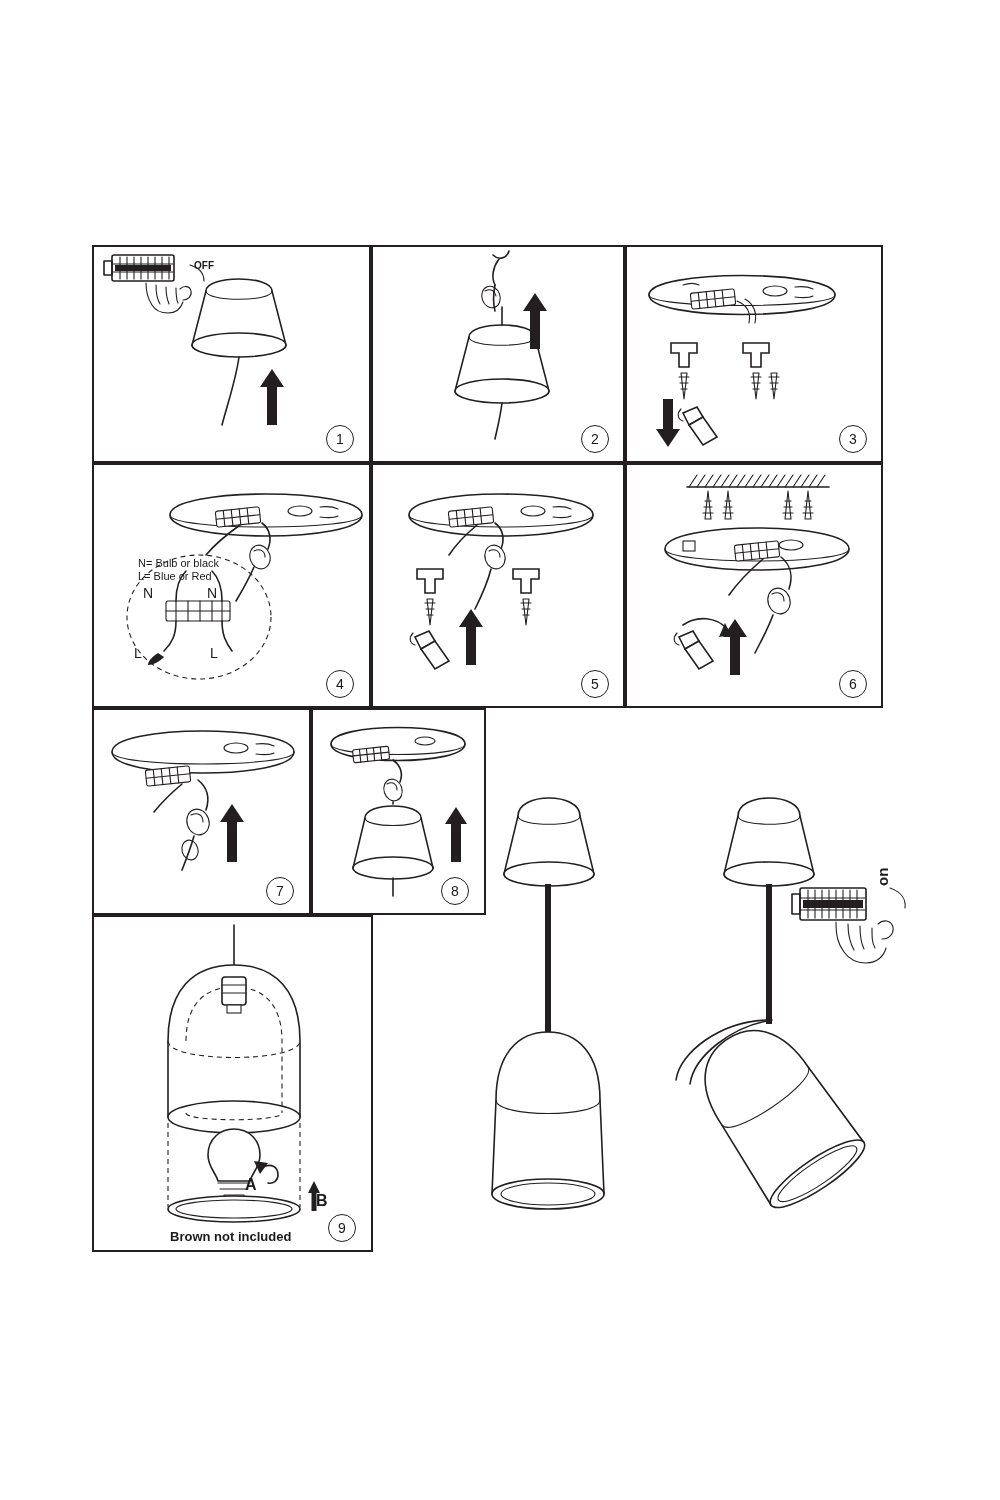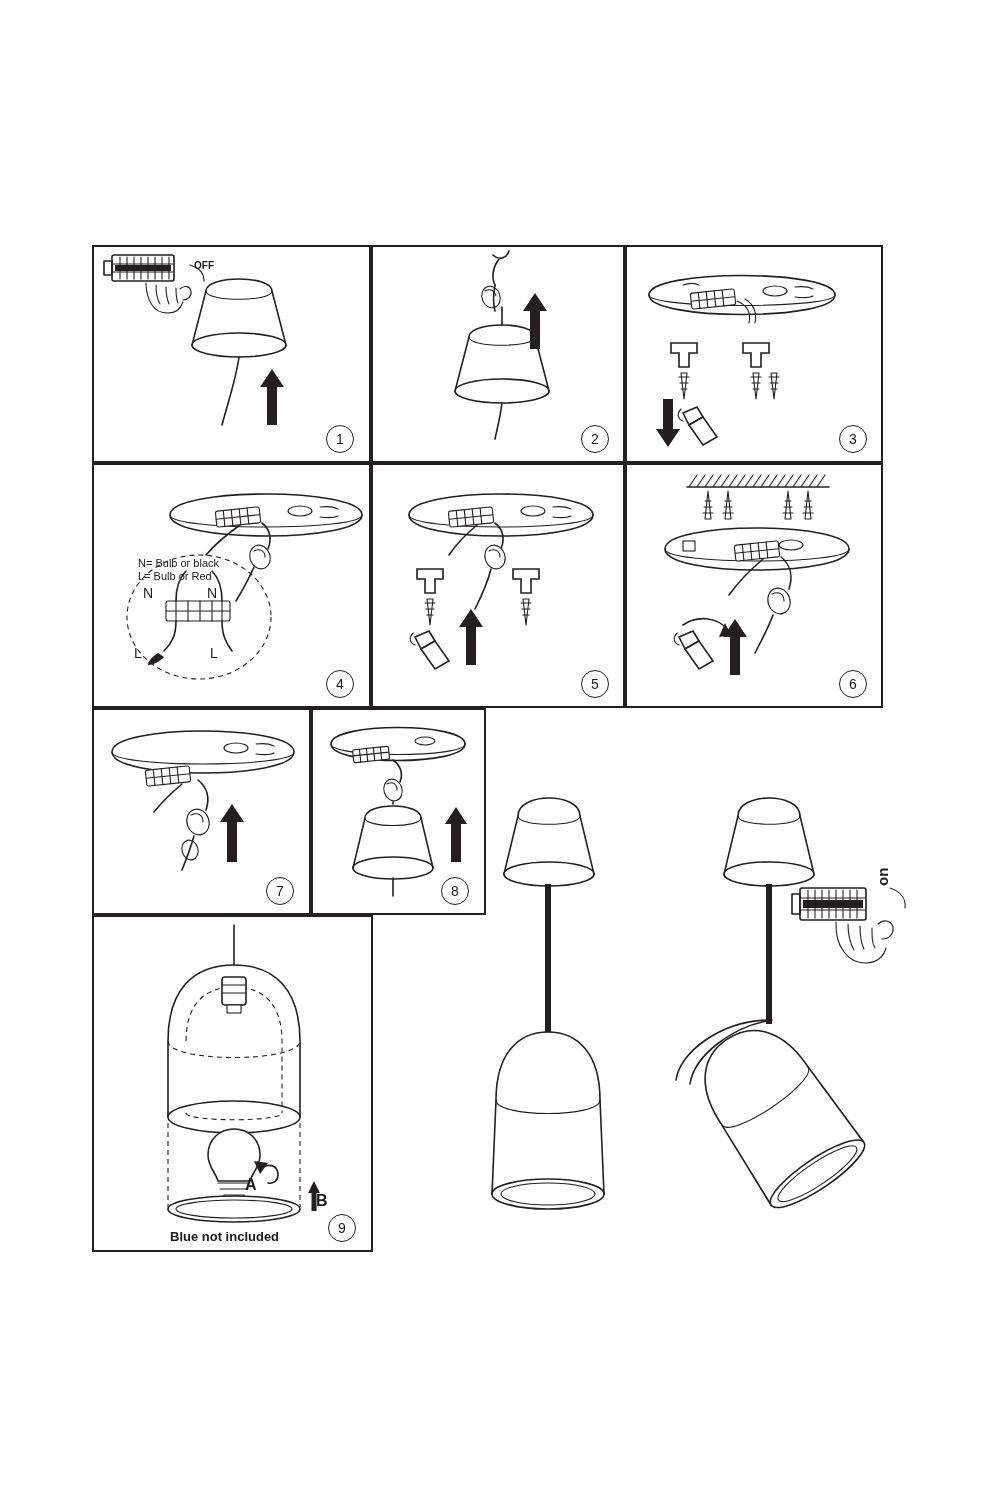--- a/index.html
+++ b/index.html
@@ -196,21 +196,21 @@
           <line x1="72" y1="146" x2="136" y2="146"></line>
         </g>
         <path class="st" d="M82 136 C82 120 86 112 92 106"></path>
         <path class="st" d="M128 136 C128 120 124 112 118 106"></path>
         <path class="st" d="M82 156 C82 170 78 178 70 186"></path>
         <path class="st" d="M128 156 C128 170 132 178 138 186"></path>
         <path class="fillk" d="M64 188 c-6 4 -10 8 -10 12 c6 0 12 -4 16 -8 z"></path>
       </g>
     </svg>
     <div class="lbl" style="left:44px;top:92px;">N= Bulb or black</div>
-    <div class="lbl" style="left:44px;top:105px;">L= Bulb or Red</div>
+    <div class="lbl" style="left:44px;top:105px;">L= Blue or Red</div>
     <div class="lbl" style="left:49px;top:120px;font-size:14px;">N</div>
     <div class="lbl" style="left:113px;top:120px;font-size:14px;">N</div>
     <div class="lbl" style="left:40px;top:180px;font-size:14px;">L</div>
     <div class="lbl" style="left:116px;top:180px;font-size:14px;">L</div>
     <div class="step-num" style="left:232px;top:205px;">4</div>
   </div>
 
   <div class="panel" style="left:371px;top:463px;width:254px;height:245px;">
     <svg width="254" height="245" viewBox="0 0 254 245">
       <g>
@@ -471,21 +471,21 @@
       <g>
         <ellipse class="fillw" cx="140" cy="292" rx="66" ry="13"></ellipse>
         <ellipse class="st-t" cx="140" cy="292" rx="58" ry="9"></ellipse>
       </g>
       <g class="fillk">
         <path d="M214 276 l6 -12 l6 12 h-3.5 v18 h-5 v-18 z"></path>
       </g>
     </svg>
     <div class="lbl b" style="left:151px;top:258px;font-size:16px;">A</div>
     <div class="lbl b" style="left:222px;top:274px;font-size:16px;">B</div>
-    <div class="lbl b" style="left:76px;top:312px;font-size:13px;">Blue not included</div>
+    <div class="lbl b" style="left:76px;top:312px;font-size:13px;">Brown not included</div>
     <div class="step-num" style="left:234px;top:297px;">9</div>
   </div>
 
   <svg width="520" height="530" style="left:470px;top:770px;">
 
     <g>
       <path class="fillw" d="M48 46 C48 22 110 22 110 46 L124 104 C124 118 34 118 34 104 Z"></path>
       <ellipse class="fillw" cx="79" cy="104" rx="45" ry="12"></ellipse>
       <path class="st-t" d="M48 46 C48 57 110 57 110 46"></path>
       <rect class="fillk" x="75" y="114" width="6" height="150"></rect>

